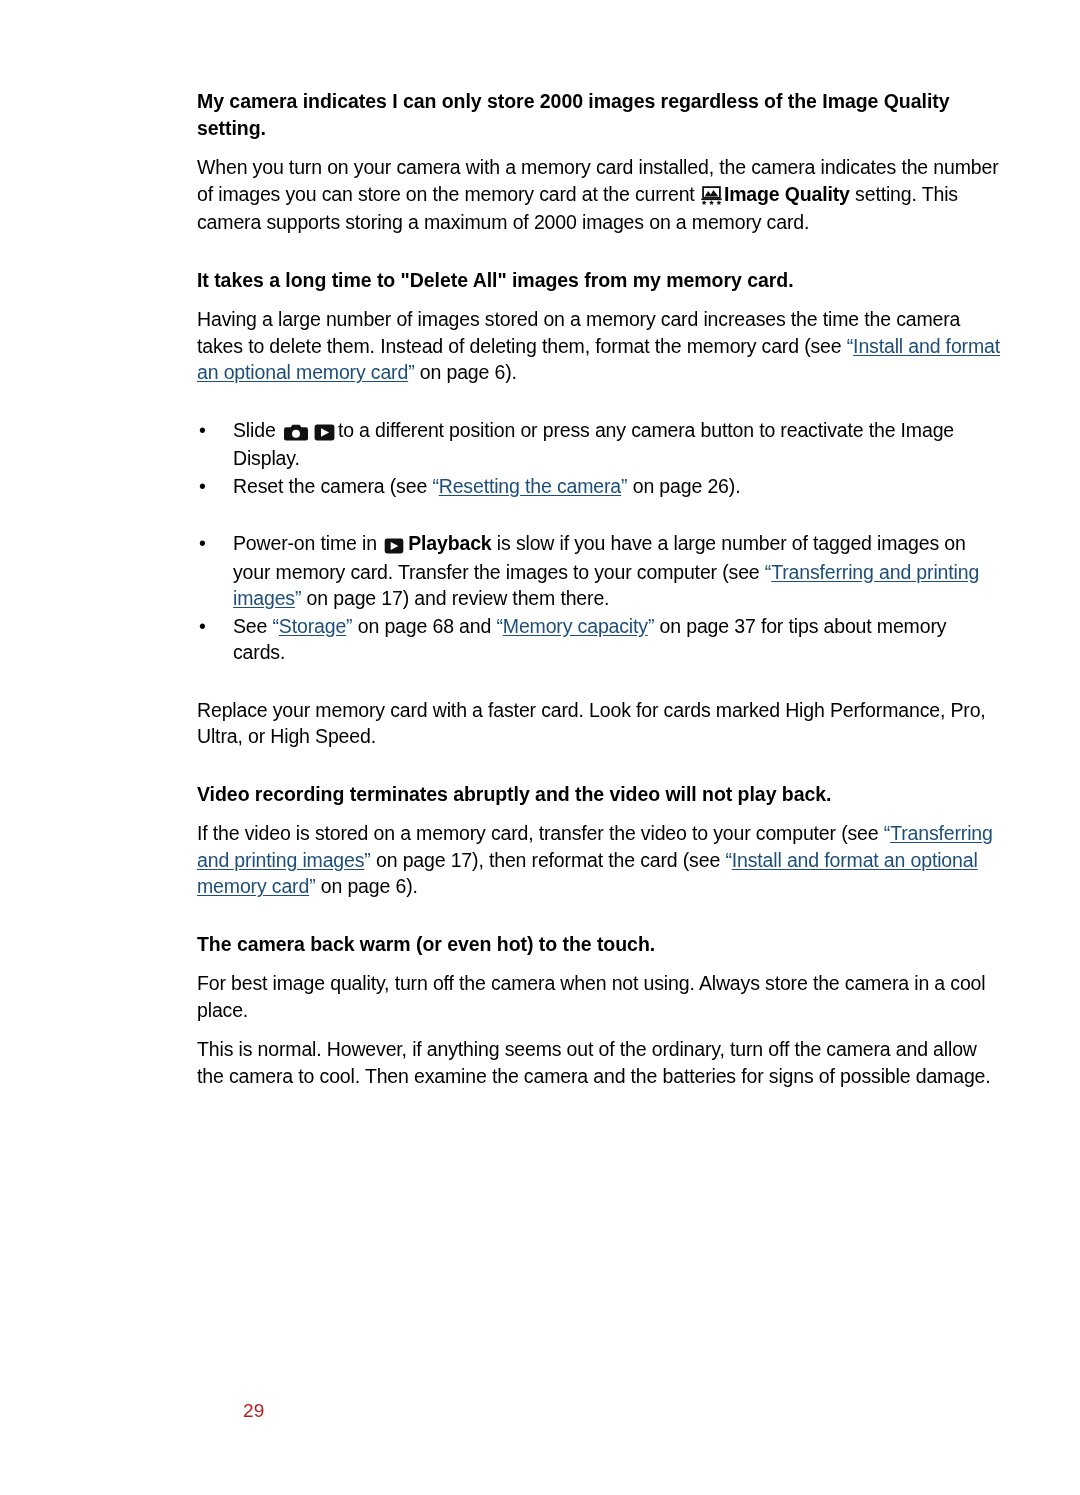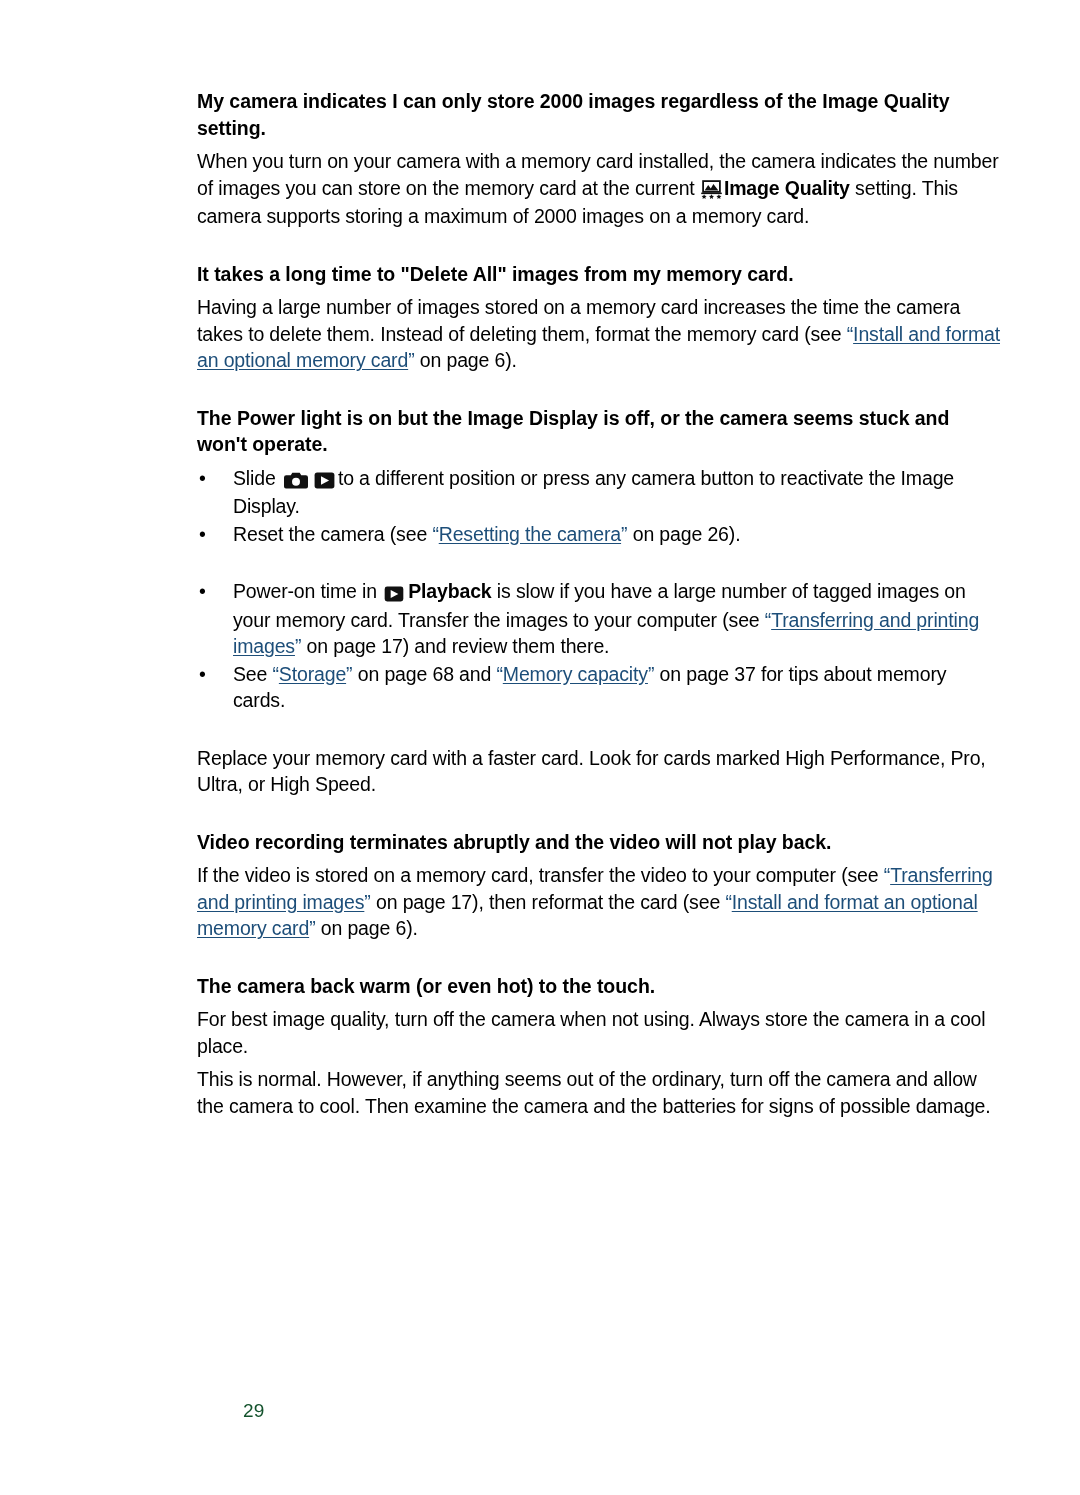--- a/index.html
+++ b/index.html
@@ -43,21 +43,21 @@
   }
   .sect {
     margin-bottom: 0;
   }
   .sect + .sect {
     margin-top: 31px;
   }
   .q-head + .body,
   .q-head + ul.bullets,
   .body + .body {
-    margin-top: 7px;
+    margin-top: 13px;
   }
 
   
   ul.bullets {
     list-style: none;
     margin: 0;
     padding: 0;
   }
   ul.bullets > li {
     position: relative;
@@ -121,21 +121,21 @@
   }
   .bold { font-weight: bold; }
 
   
   .page-number {
     position: absolute;
     left: 243px;
     top: 1399px;
     font-size: 19px;
     line-height: 24px;
-    color: #14532d;
+    color: #b91c1c;
     letter-spacing: 0.2px;
   }
 </style>
 </head>
 <body>
 
 <div class="page">
   <div class="content">
 
     <div class="sect">
@@ -152,21 +152,20 @@
             </g>
           </svg></span><span class="bold">Image Quality </span><span>setting. This camera supports storing a maximum of 2000 images on a memory card. </span></p>
     </div>
 
     <div class="sect">
       <h2 class="q-head">It takes a long time to "Delete All" images from my memory card.</h2>
       <p class="body"><span>Having a large number of images stored on a memory card increases the time the camera takes to delete them. Instead of deleting them, format the memory card (see </span><span class="qm">“</span><a class="link" href="#">Install and format an optional memory card</a><span class="qm">” </span><span>on page 6). </span></p>
     </div>
 
     <div class="sect">
-      <h2 class="q-head">The Power light is on but the Image Display is off, or the camera seems stuck and won't operate.</h2>
       <ul class="bullets">
         <li><span class="bullet-dot">•</span><span>Slide </span><span class="icon-inline"><svg class="ico-camera" viewBox="0 0 24 17" xmlns="http://www.w3.org/2000/svg">
               <path d="M8.3 0.8 h7.4 l1.5 2.4 h4.6 a2.2 2.2 0 0 1 2.2 2.2 v9.0 a2.0 2.0 0 0 1 -2.0 2.0 h-20.0 a2.0 2.0 0 0 1 -2.0 -2.0 v-9.0 a2.2 2.2 0 0 1 2.2 -2.2 h4.6 Z" fill="#111111"></path>
               <circle cx="12" cy="9.8" r="4.0" fill="#ffffff"></circle>
             </svg></span><span class="icon-inline"><svg class="ico-playback" viewBox="0 0 21 17" xmlns="http://www.w3.org/2000/svg">
               <rect x="0.6" y="0.6" width="19.8" height="15.8" rx="2.6" ry="2.6" fill="#111111"></rect>
               <path d="M7.0 4.3 L15.1 8.5 L7.0 12.7 Z" fill="#ffffff"></path>
             </svg></span><span>to a different position or press any camera button to reactivate the Image Display. </span></li>
         <li><span class="bullet-dot">•</span><span>Reset the camera (see </span><span class="qm">“</span><a class="link" href="#">Resetting the camera</a><span class="qm">” </span><span>on page 26). </span></li>
       </ul>

